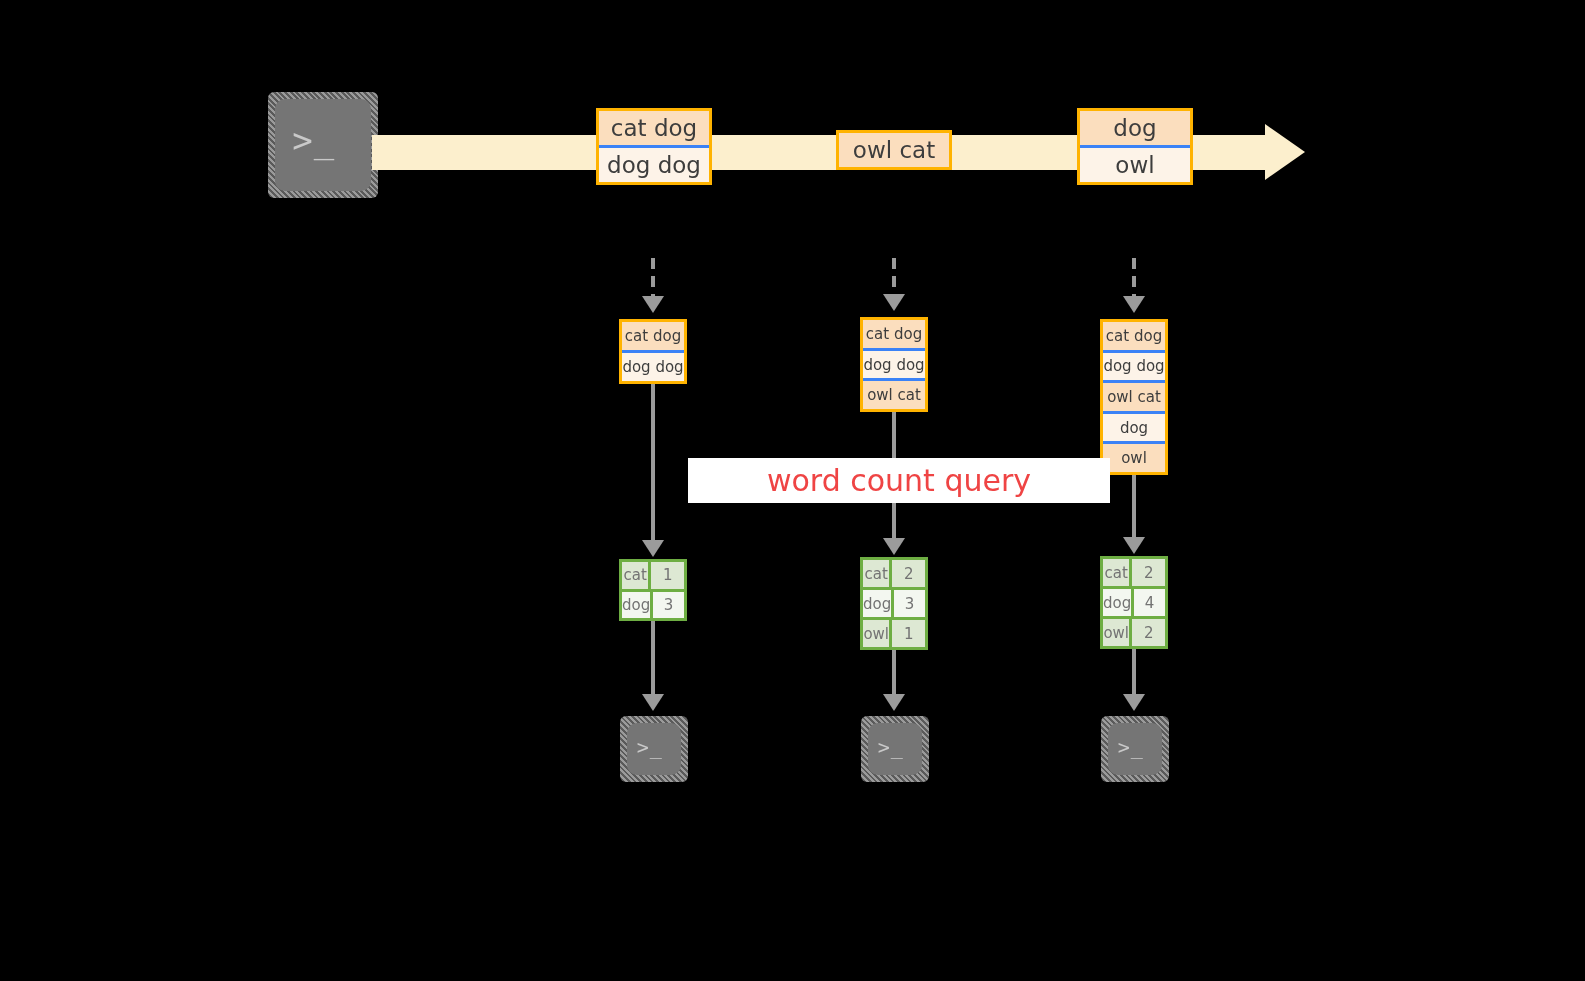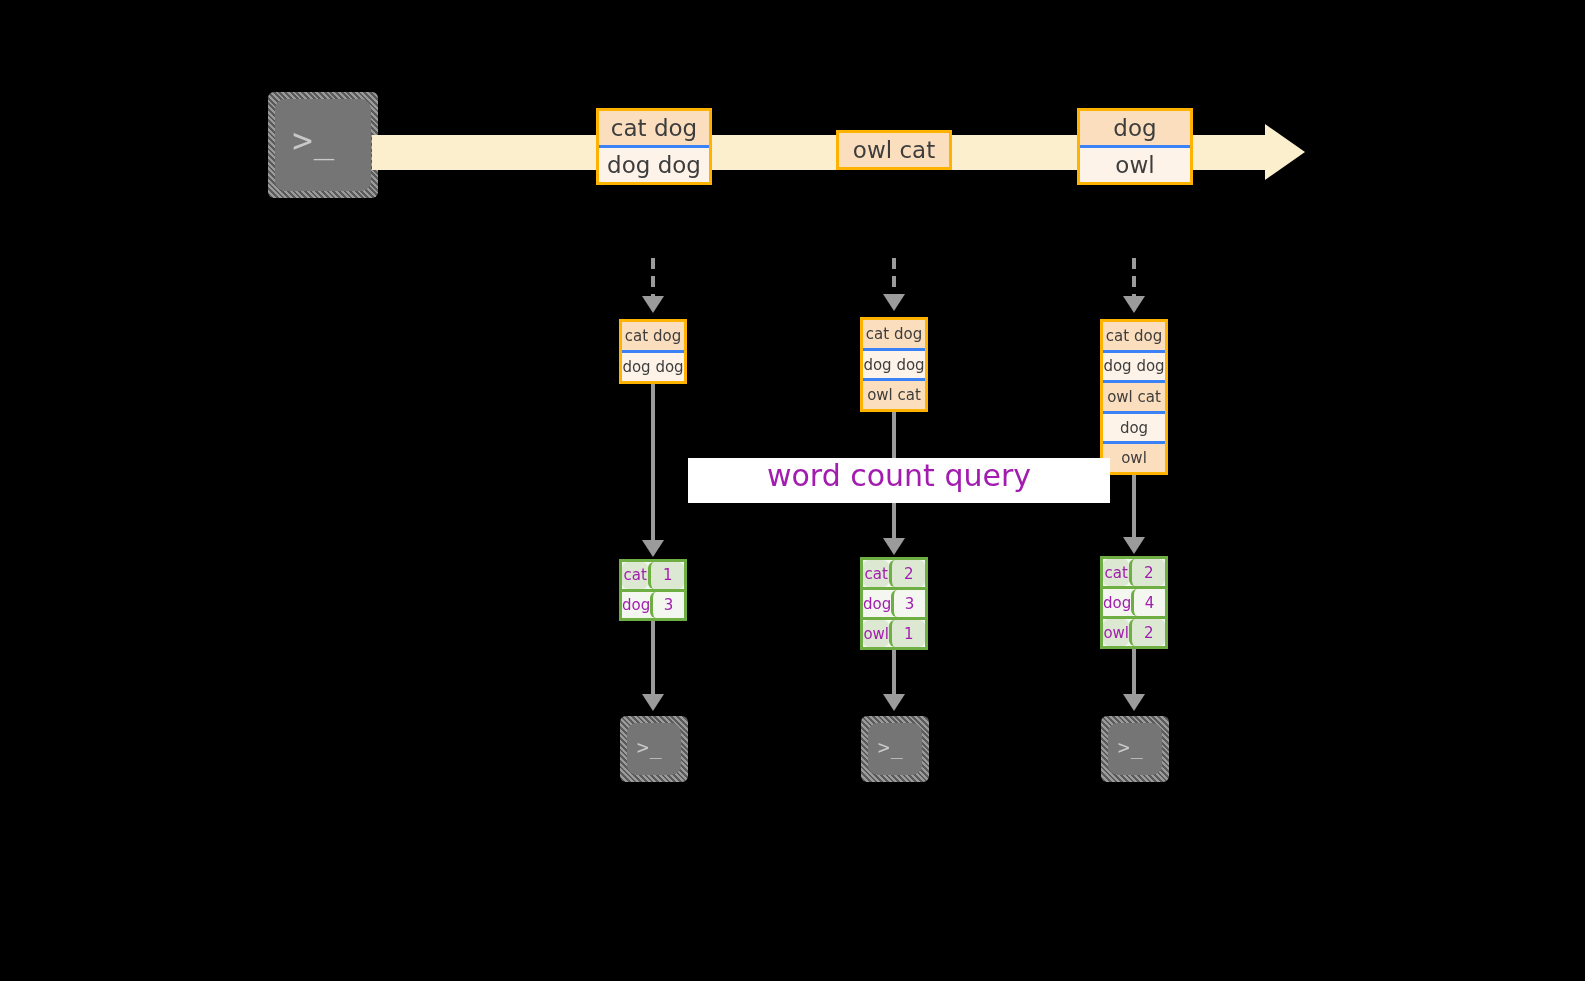--- a/index.html
+++ b/index.html
@@ -108,23 +108,22 @@
     display: flex;
   }
   .res-row + .res-row { border-top: 3px solid #6EAE43; }
   .res-row.shade-a .res-cell { background: #DDE8D3; }
   .res-row.shade-b .res-cell { background: #F3F7F0; }
   .res-cell {
     box-sizing: border-box;
     display: flex;
     align-items: center;
     justify-content: center;
-    color: #a21caf;
+    color: #737373;
     white-space: nowrap;
-    border-radius: 6px;
   }
   .res-cell.word  { width: 48px; }
   .res-cell.count {
     width: 100%;
     flex: 1 1 auto;
     border-left: 3px solid #6EAE43;
   }
 
   
   .vline {
@@ -145,23 +144,23 @@
     border-left: 11px solid transparent;
     border-right: 11px solid transparent;
     border-top: 17px solid #9b9b9b;
   }
 
   
   .query-banner {
     position: absolute;
     background: #FFFFFF;
     display: flex;
-    align-items: flex-start;
+    align-items: center;
     justify-content: center;
-    color: #a21caf;
+    color: #ef4444;
     font-size: 30px;
     white-space: nowrap;
   }
 </style>
 </head>
 <body>
 
 <div id="stage">
 
   <div class="terminal" style="left:268px; top:92px; width:110px; height:106px;">

